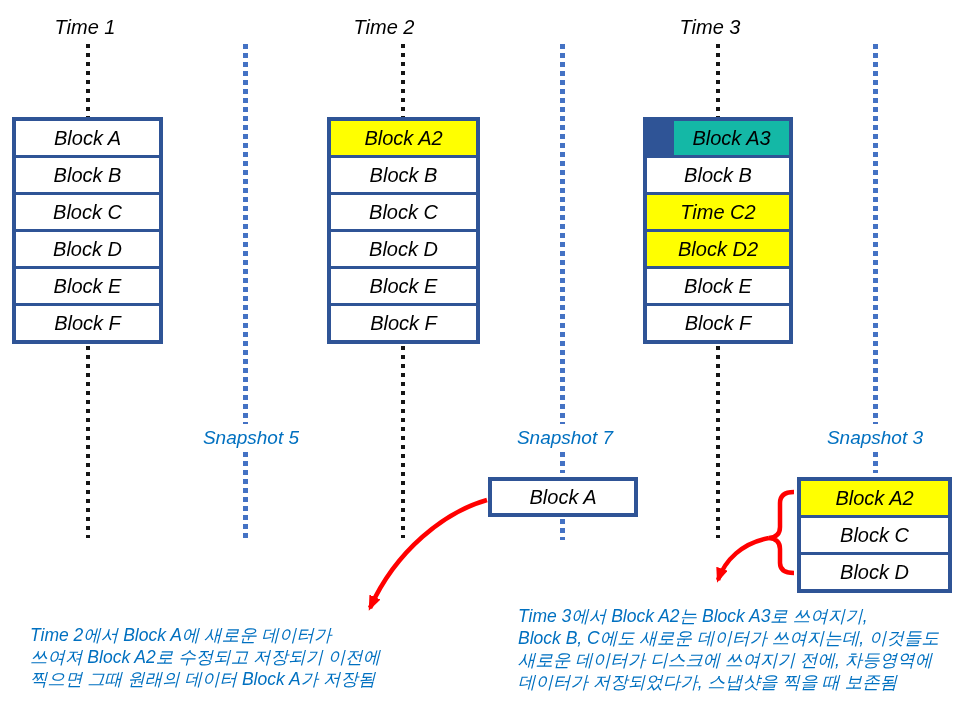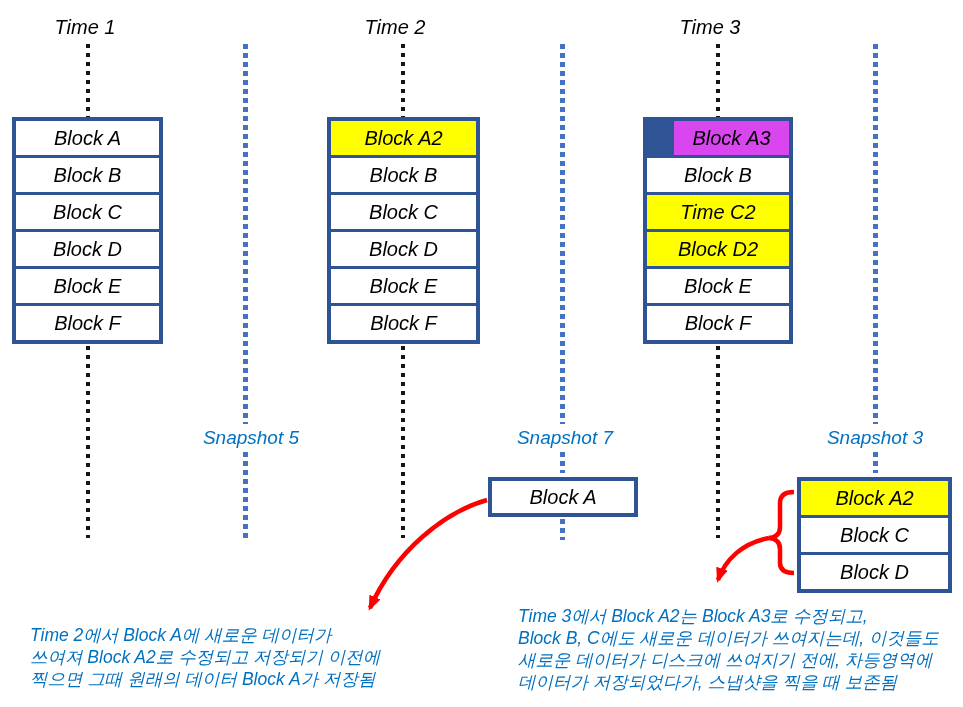--- a/index.html
+++ b/index.html
@@ -58,21 +58,21 @@
   }
   .note-left{left:30px;top:605px;margin-top:19px;}
   .note-right{left:518px;top:605px;}
 </style>
 </head>
 <body>
 
 <div id="canvas">
 
   <div class="time-label" style="left:85px">Time 1</div>
-  <div class="time-label" style="left:395px">Time 2</div>
+  <div class="time-label" style="left:384px">Time 2</div>
   <div class="time-label" style="left:710px">Time 3</div>
 
   <div class="vdot-black" style="left:86px;top:44px;height:73px"></div>
   <div class="vdot-black" style="left:86px;top:346px;height:192px"></div>
   <div class="vdot-black" style="left:401px;top:44px;height:73px"></div>
   <div class="vdot-black" style="left:401px;top:346px;height:192px"></div>
   <div class="vdot-black" style="left:716px;top:44px;height:73px"></div>
   <div class="vdot-black" style="left:716px;top:346px;height:192px"></div>
 
   <div class="vdot-blue" style="left:243px;top:44px;height:380px"></div>
@@ -99,21 +99,21 @@
   <div class="stack stack-t2">
     <div class="row" style="background: rgb(255, 255, 0);">Block A2</div>
     <div class="row" style="background: rgb(255, 255, 255);">Block B</div>
     <div class="row" style="background: rgb(255, 255, 255);">Block C</div>
     <div class="row" style="background: rgb(255, 255, 255);">Block D</div>
     <div class="row" style="background: rgb(255, 255, 255);">Block E</div>
     <div class="row" style="background: rgb(255, 255, 255);">Block F</div>
   </div>
 
   <div class="stack stack-t3">
-    <div class="row" style="background: #d946ef; margin-left: 27px;">Block A3</div>
+    <div class="row" style="background: #14b8a6; margin-left: 27px;">Block A3</div>
     <div class="row" style="background: rgb(255, 255, 255);">Block B</div>
     <div class="row" style="background: rgb(255, 255, 0);">Time C2</div>
     <div class="row" style="background: rgb(255, 255, 0); text-align: center;">Block D2</div>
     <div class="row" style="background: rgb(255, 255, 255);">Block E</div>
     <div class="row" style="background: rgb(255, 255, 255);">Block F</div>
   </div>
 
   <div class="snapbox" style="background: rgb(255, 255, 255);">Block A</div>
 
   <div class="stack stack-s3">
@@ -132,19 +132,19 @@
     <path d="M 794 492 Q 780 492 780 503 L 780 527 Q 780 537 769 538 Q 780 539 780 549 L 780 563 Q 780 573 794 573" fill="none" stroke="#FF0000" stroke-width="4.5"></path>
     <path d="M 769 538 C 742 543 725 560 718 580" fill="none" stroke="#FF0000" stroke-width="4.5" marker-end="url(#arrowhead)"></path>
   </svg>
 
   <div class="note note-left">
     <div>Time 2에서 Block A에 새로운 데이터가</div>
     <div>쓰여져 Block A2로 수정되고 저장되기 이전에</div>
     <div>찍으면 그때 원래의 데이터 Block A가 저장됨</div>
   </div>
   <div class="note note-right">
-    <div>Time 3에서 Block A2는 Block A3로 수정되고,</div>
+    <div>Time 3에서 Block A2는 Block A3로 쓰여지기,</div>
     <div>Block B, C에도 새로운 데이터가 쓰여지는데, 이것들도</div>
     <div>새로운 데이터가 디스크에 쓰여지기 전에, 차등영역에</div>
     <div>데이터가 저장되었다가, 스냅샷을 찍을 때 보존됨</div>
   </div>
 
 </div>
 
 </body></html>

